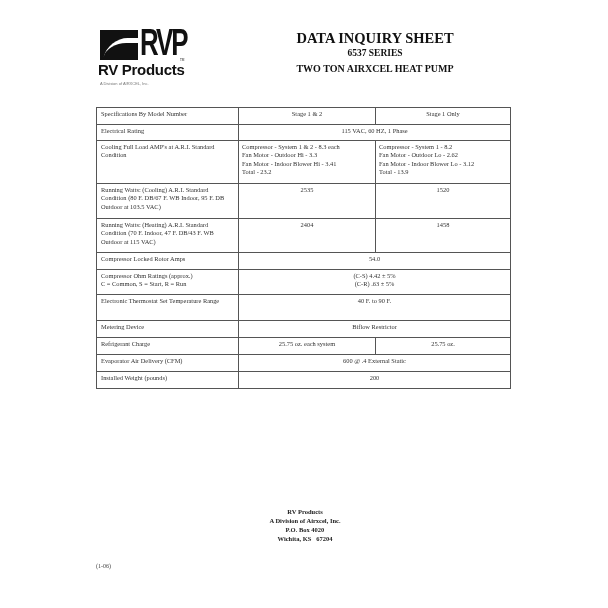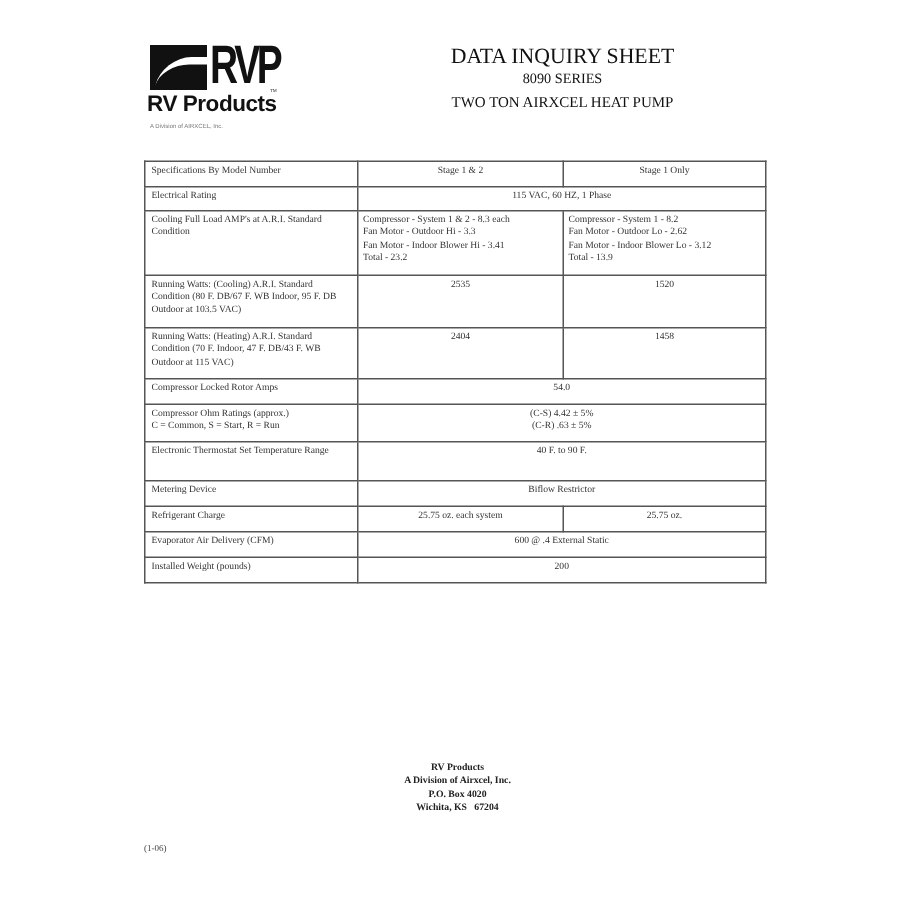--- a/index.html
+++ b/index.html
@@ -10,21 +10,21 @@
   .logo-mark .swoosh { position: absolute; left: 6px; top: 8px; width: 34px; height: 14px;
          border-top: 5px solid #fff; border-radius: 40px 0 0 0; transform: skewX(-15deg); }
   .logo-rvp { position: absolute; left: 42px; top: -6px; font-family: "Liberation Sans", sans-serif;
          font-weight: bold; font-size: 36px; letter-spacing: -3px; line-height: 38px; color: #111;
          transform: scaleX(0.72); transform-origin: left top; }
   .logo-tm { position: absolute; left: 82px; top: 28px; font-size: 3px; }
   .logo-products { position: absolute; left: 0; top: 31px; font-family: "Liberation Sans", sans-serif;
          font-weight: bold; font-size: 15px; color: #111; letter-spacing: -0.3px; white-space: nowrap; }
   .logo-sub { position: absolute; left: 2px; top: 51px; font-family: "Liberation Sans", sans-serif;
          font-size: 4px; color: #777; white-space: nowrap; }
-  .title-block { position: absolute; left: 250px; top: 30px; width: 250px; text-align: center; font-weight: normal; color: #111; }
+  .title-block { position: absolute; left: 250px; top: 30px; width: 250px; text-align: center; font-weight: bold; color: #111; }
   .title { font-size: 14.5px; line-height: 17px; }
   .series { font-size: 9.5px; line-height: 12px; }
   .subtitle { font-size: 10px; line-height: 14px; margin-top: 3px; }
   table.spec { position: absolute; left: 96px; top: 107px; width: 415px; border-collapse: collapse;
          font-size: 6.4px; color: #333; }
   table.spec td { border: 1px solid #555; padding: 2px 3px; vertical-align: top; line-height: 8.4px; }
   table.spec td.c1 { width: 134px; padding-left: 4px; }
   table.spec td.c2 { width: 130px; }
   td.center { text-align: center; }
   td.multi div { white-space: nowrap; }
@@ -40,21 +40,21 @@
       <div class="swoosh"></div>
     </div>
   <div class="logo-rvp">RVP</div>
   <div class="logo-tm">TM</div>
   <div class="logo-products">RV Products</div>
   <div class="logo-sub">A Division of AIRXCEL, Inc.</div>
 </div>
 
 <div class="title-block">
   <div class="title">DATA INQUIRY SHEET</div>
-  <div class="series">8090 SERIES</div>
+  <div class="series">6537 SERIES</div>
   <div class="subtitle">TWO TON AIRXCEL HEAT PUMP</div>
 </div>
 
 <table class="spec">
   <tbody>
       <tr style="height:17px">
     <td class="c1">Specifications By Model Number</td>
     <td class="c2 center">Stage 1 &amp; 2</td>
     <td class="center">Stage 1 Only</td>
   </tr>

